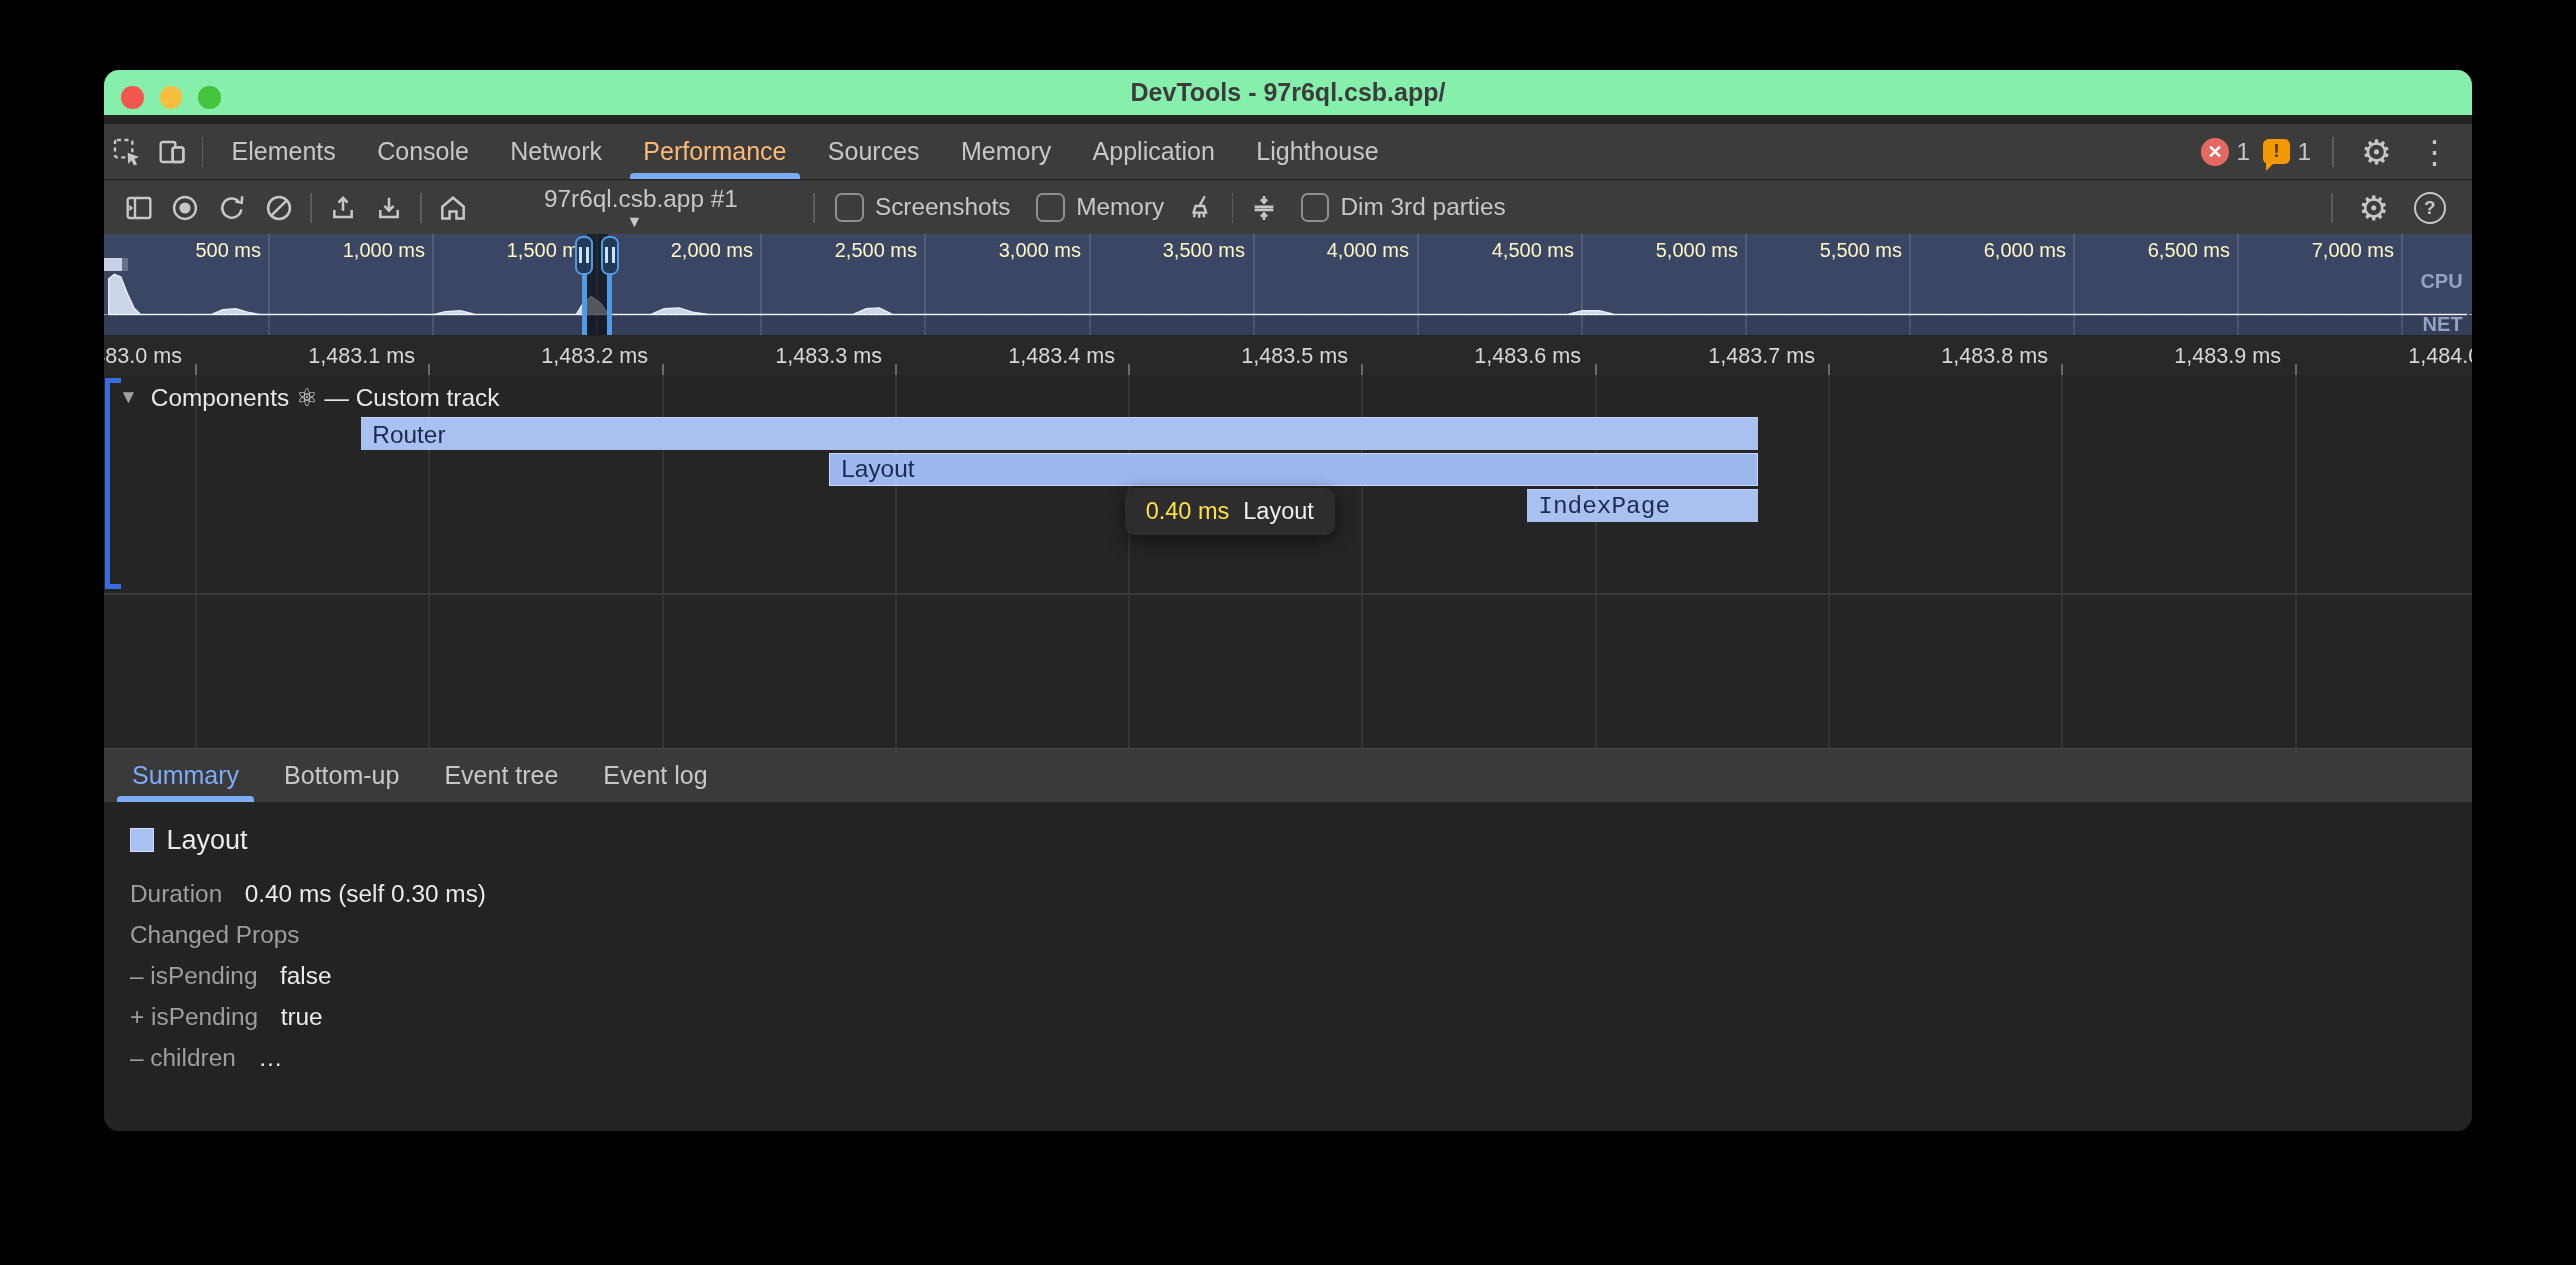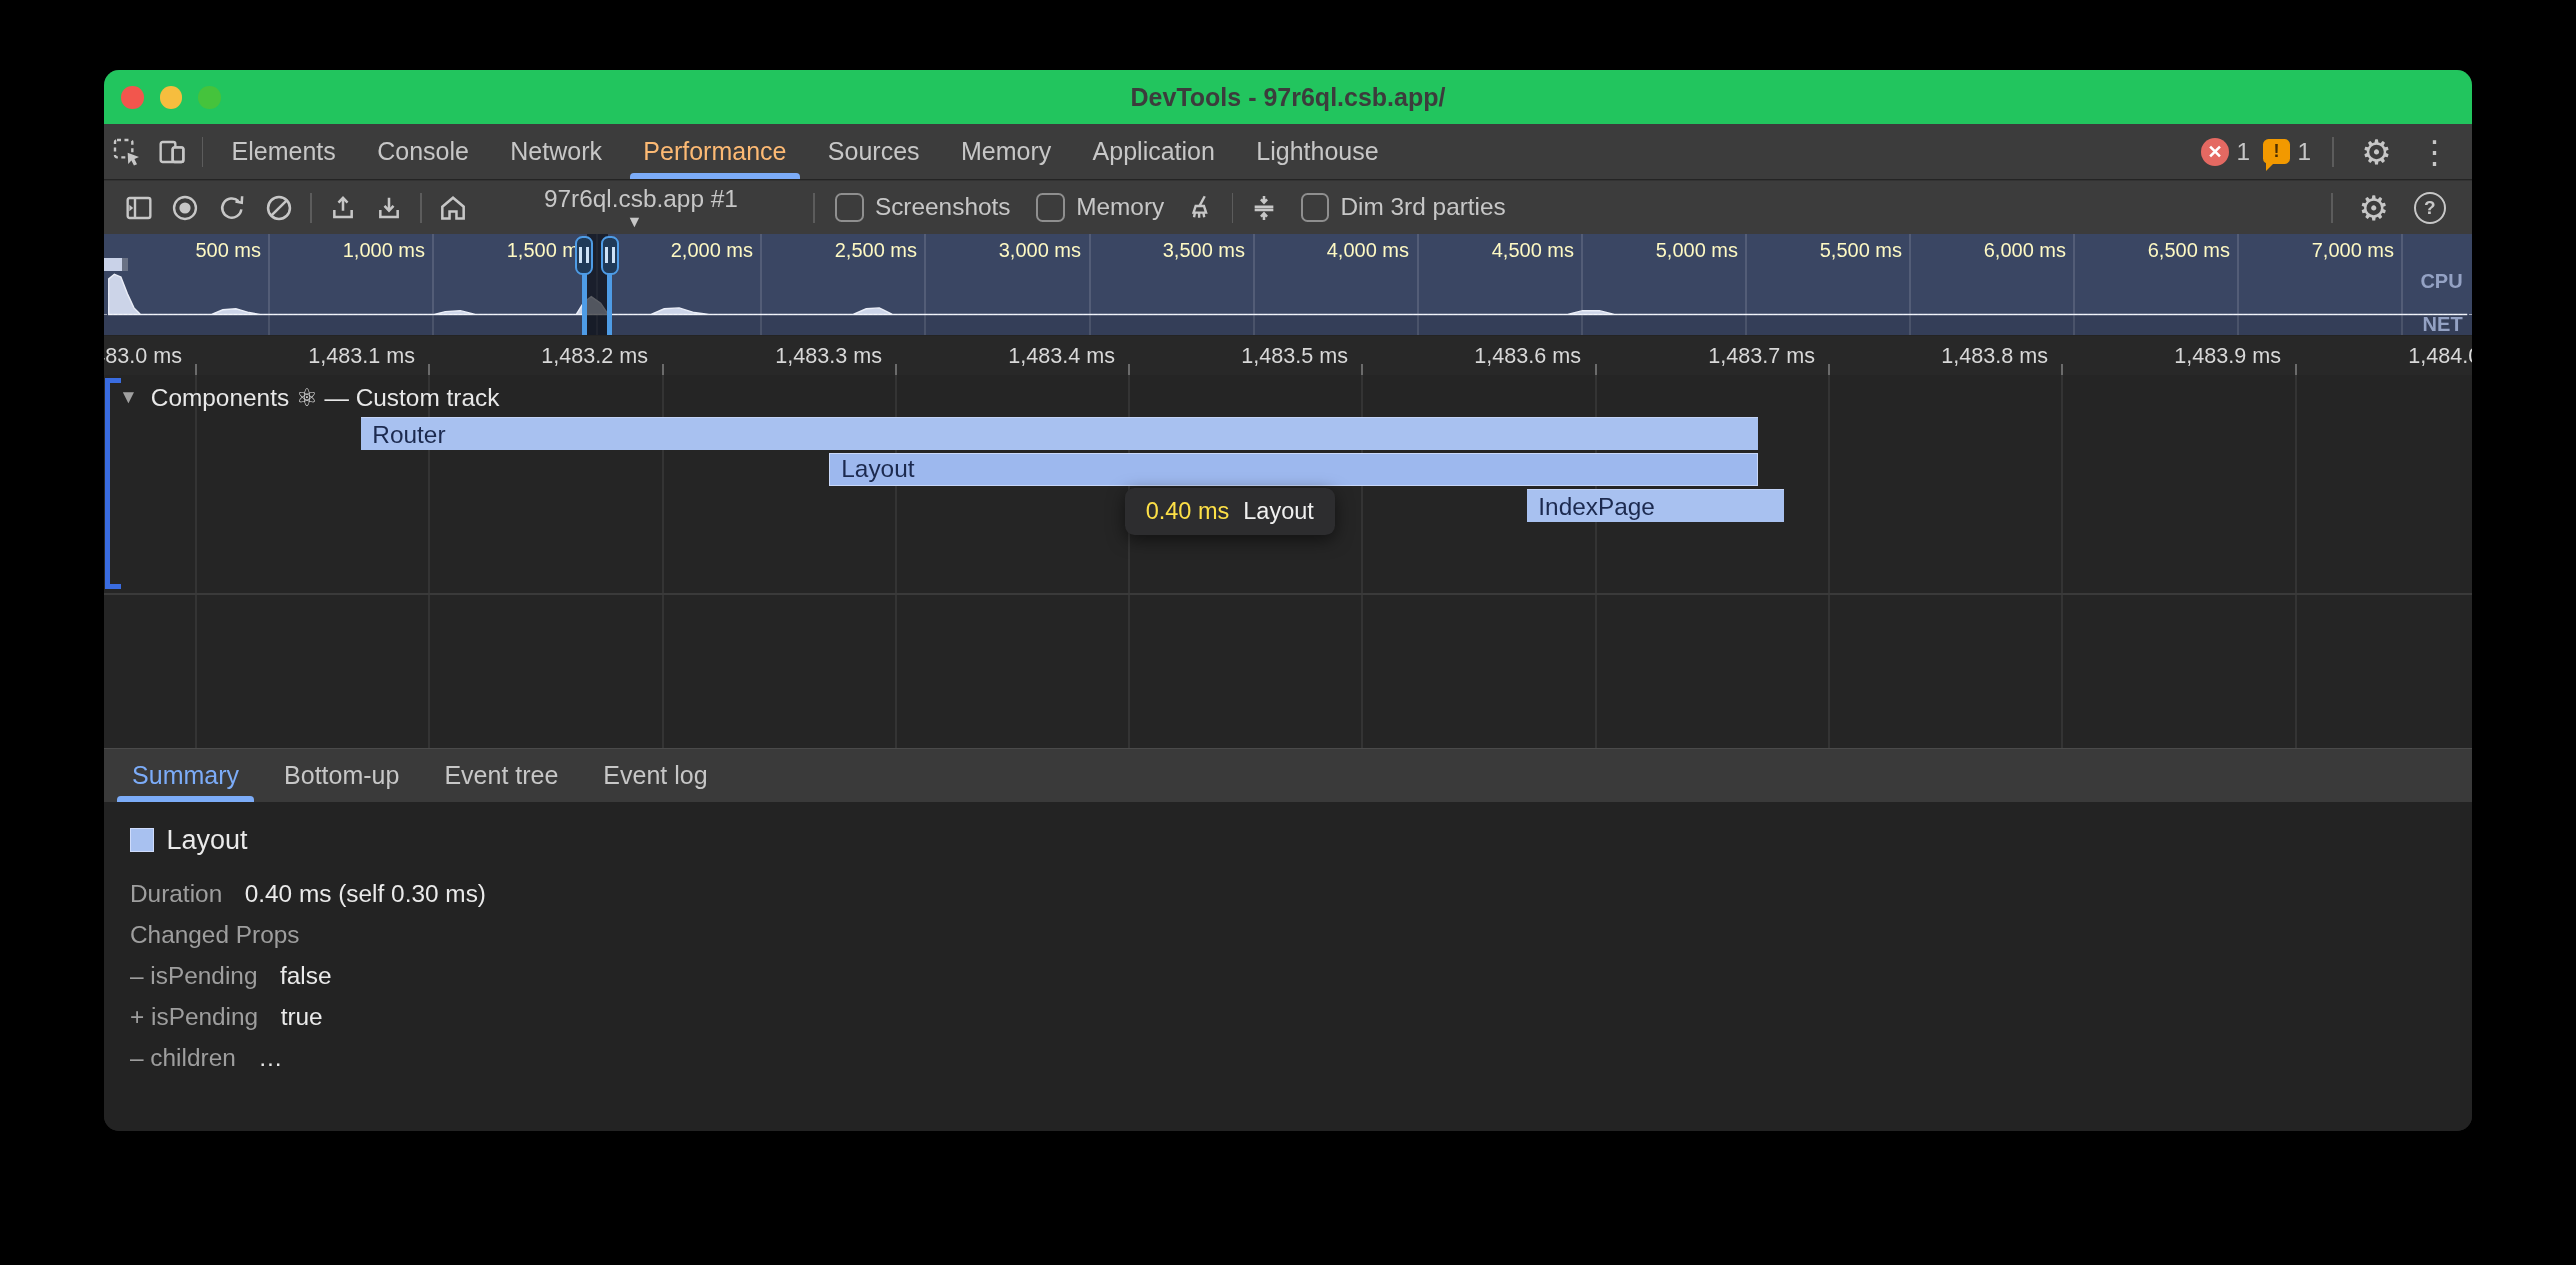--- a/index.html
+++ b/index.html
@@ -2,21 +2,21 @@
 <html style="font-size:15px"><head>
 <meta charset="utf-8">
 <style>
   html,body{margin:0;padding:0;background:#000;}
   .stage{position:relative;width:2576px;height:1265px;background:#000;overflow:hidden;
          font-family:"Liberation Sans",sans-serif;-webkit-font-smoothing:antialiased;}
   .window{position:absolute;left:104px;top:70px;width:2368px;height:1061px;background:#242424;
           border-radius:15px;overflow:hidden;box-shadow:0 22.5px 66px rgba(0,0,0,.65);}
 
   
-  .titlebar{position:absolute;left:0;top:0;width:100%;height:54px;background:#22c55e;display:flex;align-items:center;}
+  .titlebar{position:absolute;left:0;top:0;width:100%;height:45px;background:#86efac;display:flex;align-items:center;}
   .traffic{position:absolute;left:17px;top:16px;display:flex;gap:16px;}
   .light{width:22.5px;height:22.5px;border-radius:50%;}
   .light.red{background:#f2564d;}.light.yellow{background:#f6bd3e;}.light.green{background:#45c33c;}
   .win-title{width:100%;text-align:center;font-size:25px;font-weight:700;color:#3c3c3c;}
 
   
   .tabbar{position:absolute;left:0;top:54px;width:100%;height:55px;background:#3c3c3c;display:flex;align-items:center;color:#c7c7c7;}
   .iconbtn{width:45px;height:45px;display:grid;place-items:center;color:#c7c7c7;flex:none;}
   .iconbtn svg{display:block;}
   .vdiv{width:1.9px;height:30px;background:#5c5c5c;margin:0 7.5px;flex:none;}
@@ -338,21 +338,21 @@
         </div>
       <div class="fl-sep"></div>
       <div class="bracket"></div>
       <div class="track-head">
         <span class="tri">▼</span>
         <span>Components ⚛ — Custom track</span>
       </div>
       <div id="flame-bars">
           <div class="bar" style="left: 257px; width: 1397px; top: 42px;">Router</div>
           <div class="bar selected" style="left: 725px; width: 929px; top: 78px;">Layout</div>
-          <div class="bar" style="left: 1423px; width: 257px; top: 114px;">IndexPage</div>
+          <div class="bar" style="left: 1423px; width: 231px; top: 114px; font-family: Liberation Mono, monospace;">IndexPage</div>
         </div>
       <div class="tooltip" id="flame-tooltip" style="left: 1021px; top: 113px;">
         <span class="tt-dur">0.40 ms</span>
         <span class="tt-name">Layout</span>
       </div>
     </div>
 
     <div class="bottomtabs" id="bottom-tabs">
         <div class="btab active">Summary</div>
         <div class="btab">Bottom-up</div>

